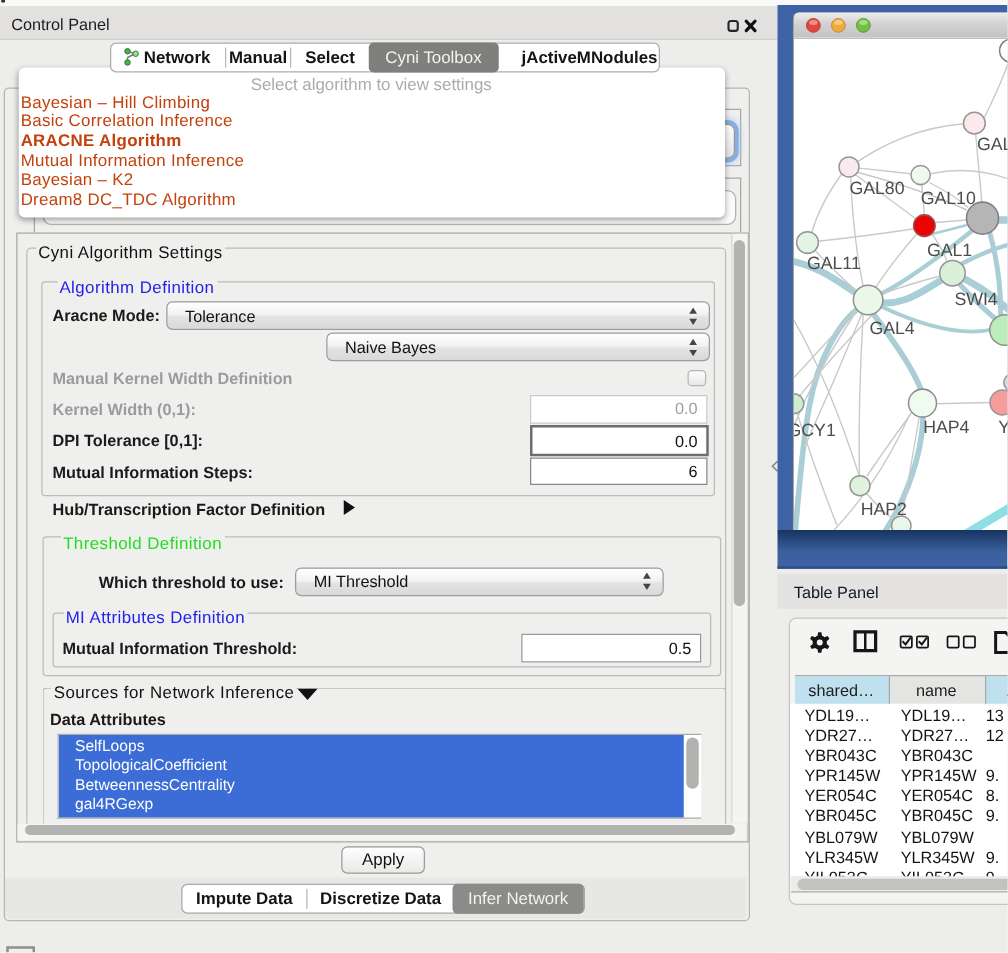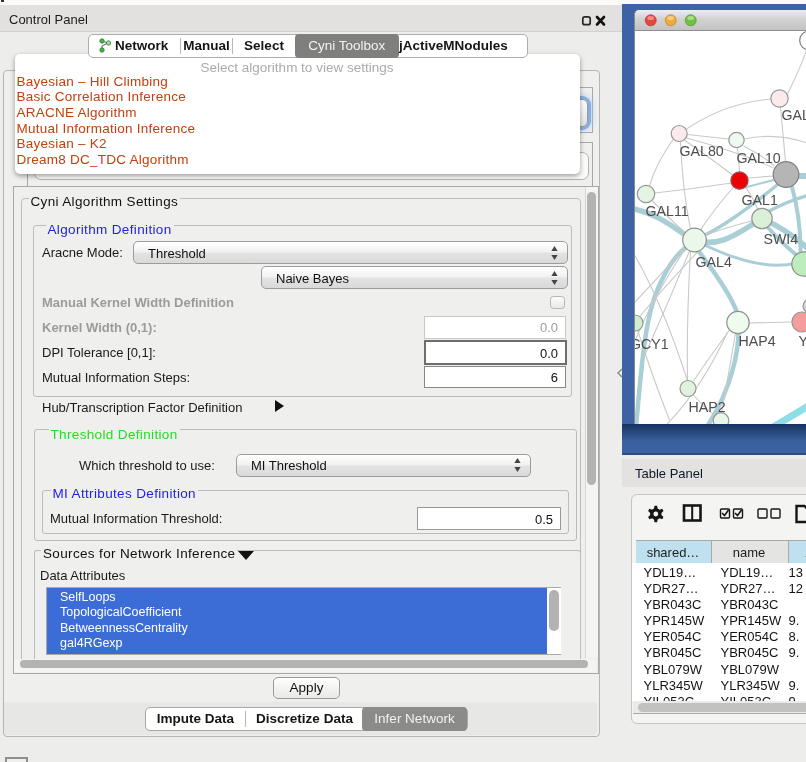--- a/index.html
+++ b/index.html
@@ -1,18 +1,18 @@
 <!DOCTYPE html>
 <html><head><meta charset="utf-8">
 <style>
 html,body{margin:0;padding:0;}
 #root{position:relative;width:806px;height:762px;background:#ededec;overflow:hidden;
   font-family:"Liberation Sans",sans-serif;padding-left:36px;-webkit-font-smoothing:antialiased;}
 .abs{position:absolute;}
-.b{font-weight:normal;}
+.b{font-weight:bold;}
 .lbl{position:absolute;font-size:13px;color:#1a1a1a;white-space:nowrap;}
 .glbl{position:absolute;font-size:13px;color:#9b9b9b;font-weight:bold;white-space:nowrap;}
 .grp{position:absolute;border:1px solid #bcbcbb;border-radius:3px;}
 .gtitle{position:absolute;font-size:13.5px;letter-spacing:0.35px;background:#efefee;padding:0 2px;white-space:nowrap;}
 .combo{position:absolute;border:1px solid #9c9c9c;border-radius:5px;
   background:linear-gradient(#ffffff,#f2f2f2 45%,#e3e3e3 55%,#d9d9d9);
   font-size:13px;color:#111;}
 .combo .ct{position:absolute;left:14px;top:50%;transform:translateY(-50%);}
 .carr{position:absolute;right:9px;top:50%;transform:translateY(-50%);width:7px;height:14px;}
 .fld{position:absolute;background:#fff;font-size:13px;color:#111;text-align:right;}
@@ -43,21 +43,21 @@
   <div class="abs" style="left:13px;top:181px;width:584px;height:486px;background:#efefee;border:1px solid #a8a8a7;"></div>
 
   <div class="grp" style="left:21px;top:192.5px;width:558px;height:465px;border-radius:4px;"></div>
   <div class="gtitle" style="left:28.5px;top:189px;color:#111;">Cyni Algorithm Settings</div>
 
   <div class="grp" style="left:33px;top:220px;width:537px;height:170px;"></div>
   <div class="gtitle" style="left:45.5px;top:216.5px;color:#2222e8;">Algorithm Definition</div>
 
   <div class="lbl b" style="left:42px;top:240px;">Aracne Mode:</div>
   <div class="combo" style="left:133px;top:236px;width:433px;height:21px;">
-        <span class="ct">Threshold</span>
+        <span class="ct">Tolerance</span>
     <svg class="carr" viewBox="0 0 7 14">
           <path d="M3.5 0 L6.6 5 H0.4 Z" fill="#444"></path>
           <path d="M3.5 14 L6.6 9 H0.4 Z" fill="#444"></path>
         </svg>
       </div>
   <div class="combo" style="left:261px;top:261px;width:305px;height:21px;text-decoration:underline;">
         <span class="ct">Naive Bayes</span>
     <svg class="carr" viewBox="0 0 7 14">
           <path d="M3.5 0 L6.6 5 H0.4 Z" fill="#444"></path>
           <path d="M3.5 14 L6.6 9 H0.4 Z" fill="#444"></path>
@@ -153,21 +153,21 @@
     <circle cx="4" cy="3" r="2.2" fill="#4caf50" stroke="#2e7d32" stroke-width="0.8"></circle>
     <circle cx="10.5" cy="5" r="2.2" fill="#a5d6a7" stroke="#2e7d32" stroke-width="0.8"></circle>
     <circle cx="4" cy="12" r="2.2" fill="#4caf50" stroke="#2e7d32" stroke-width="0.8"></circle>
   </svg>
   <div class="abs" style="left:26px;top:0;width:64px;height:22px;line-height:22px;">Network</div>
   <div class="abs" style="left:91px;top:3px;width:1px;height:16px;background:#b8b8b7;"></div>
   <div class="abs" style="left:92px;top:0;width:51px;height:22px;line-height:22px;text-align:center;">Manual</div>
   <div class="abs" style="left:143px;top:3px;width:1px;height:16px;background:#b8b8b7;"></div>
   <div class="abs" style="left:144px;top:0;width:62px;height:22px;line-height:22px;text-align:center;">Select</div>
   <div class="abs" style="left:206px;top:-1px;width:103.5px;height:24px;line-height:24px;text-align:center;background:#7f7f7e;border-radius:4px;color:#f3f3f2;font-weight:normal;">Cyni Toolbox</div>
-  <div class="abs" style="left:310px;top:0;width:127px;height:22px;line-height:22px;text-align:left;">jActiveMNodules</div>
+  <div class="abs" style="left:310px;top:0;width:127px;height:22px;line-height:22px;text-align:right;">jActiveMNodules</div>
 </div>
 
 <svg class="abs" style="left:616px;top:368px;" width="8" height="10" viewBox="0 0 8 10">
       <path d="M6 1 L2 5 L6 9" fill="none" stroke="#8a8a8a" stroke-width="1.4"></path>
     </svg>
 
 <div class="abs" style="left:622px;top:4px;width:184px;height:420px;background:#3e63a5;"></div>
 <div class="abs" style="left:622px;top:424px;width:184px;height:31px;background:linear-gradient(#17345f,#3a5f9f 55%,#3f64a6);"></div>
 <div class="abs" style="left:622px;top:453px;width:184px;height:2px;background:#2e4d82;"></div>
 

